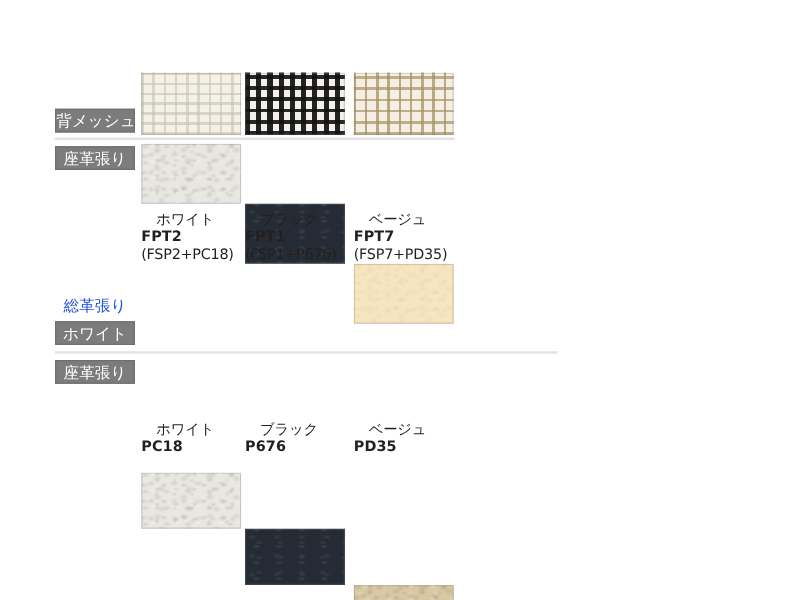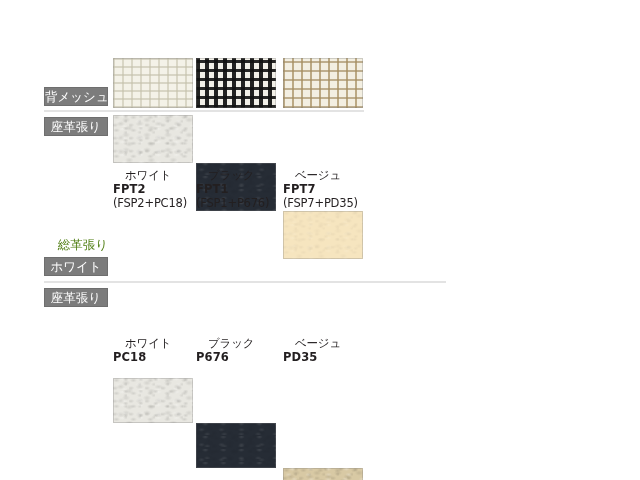--- a/index.html
+++ b/index.html
@@ -40,24 +40,24 @@
     text-align: center;
     letter-spacing: 0px;
     white-space: nowrap;
     font-family: "DejaVu Sans", "Liberation Sans", sans-serif;
   }
   .row-plain {
     position: absolute;
     box-sizing: border-box;
     width: 64px;
     height: 19px;
-    color: #4d7c0f;
+    color: #1d4ed8;
     font-size: 12.5px;
     line-height: 19px;
-    text-align: right;
+    text-align: center;
     white-space: nowrap;
     font-family: "DejaVu Sans", "Liberation Sans", sans-serif;
   }
 
   
   .divider {
     position: absolute;
     height: 2px;
     background: #e3e3e3;
   }

